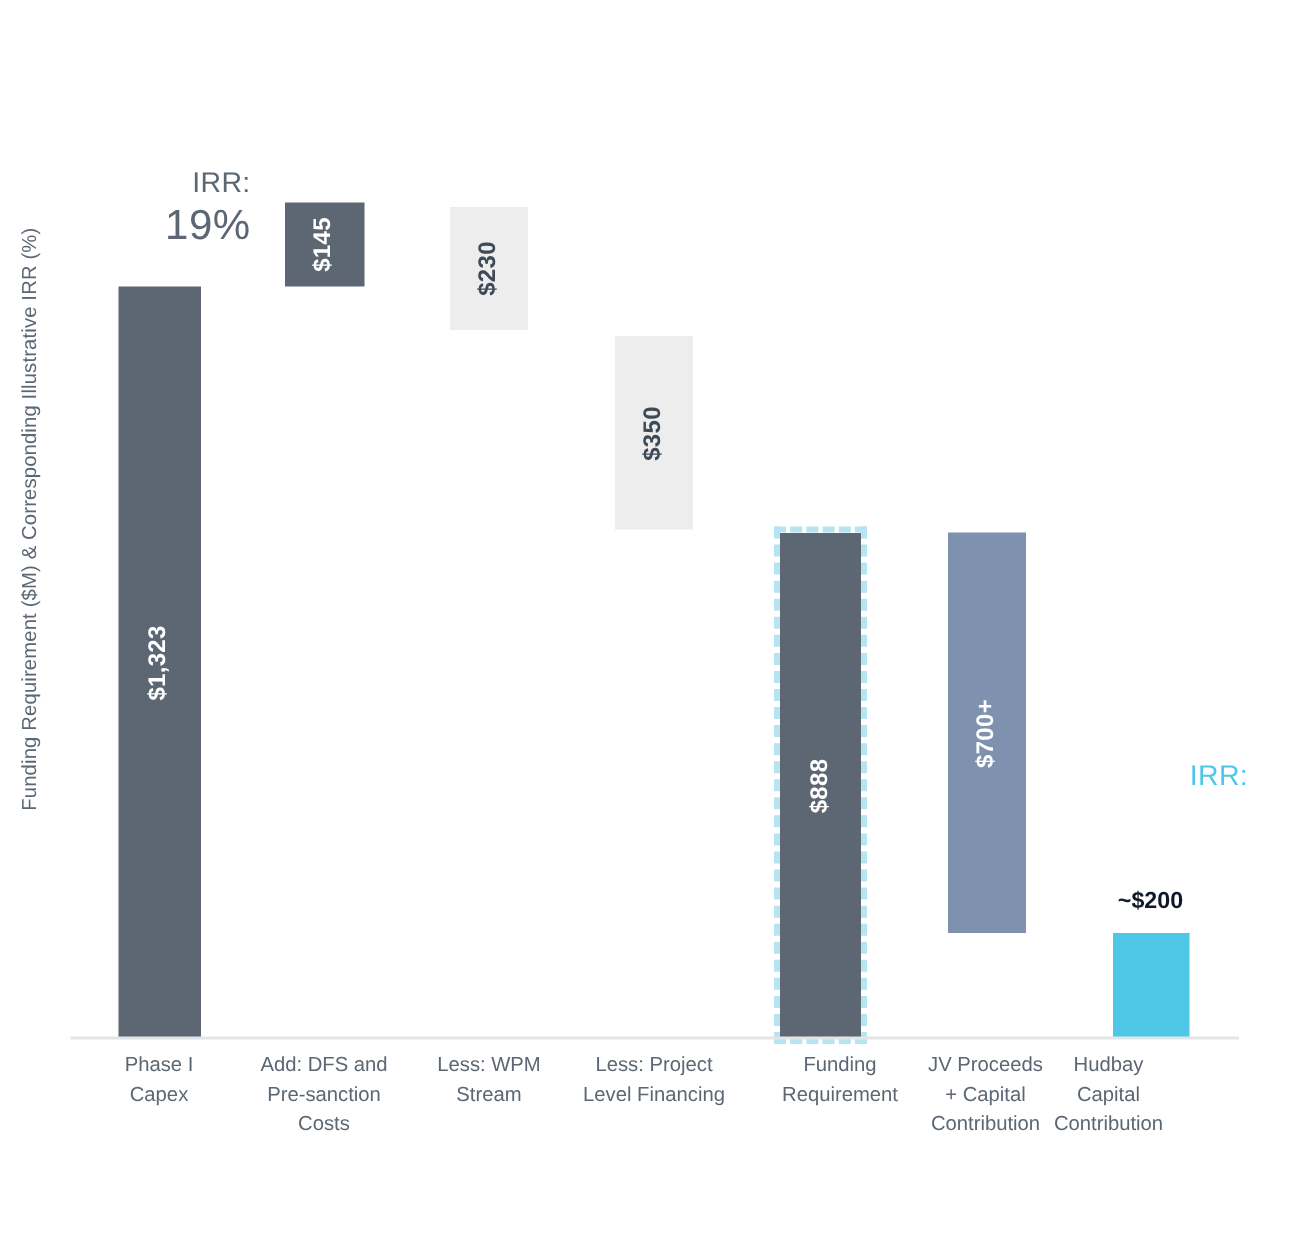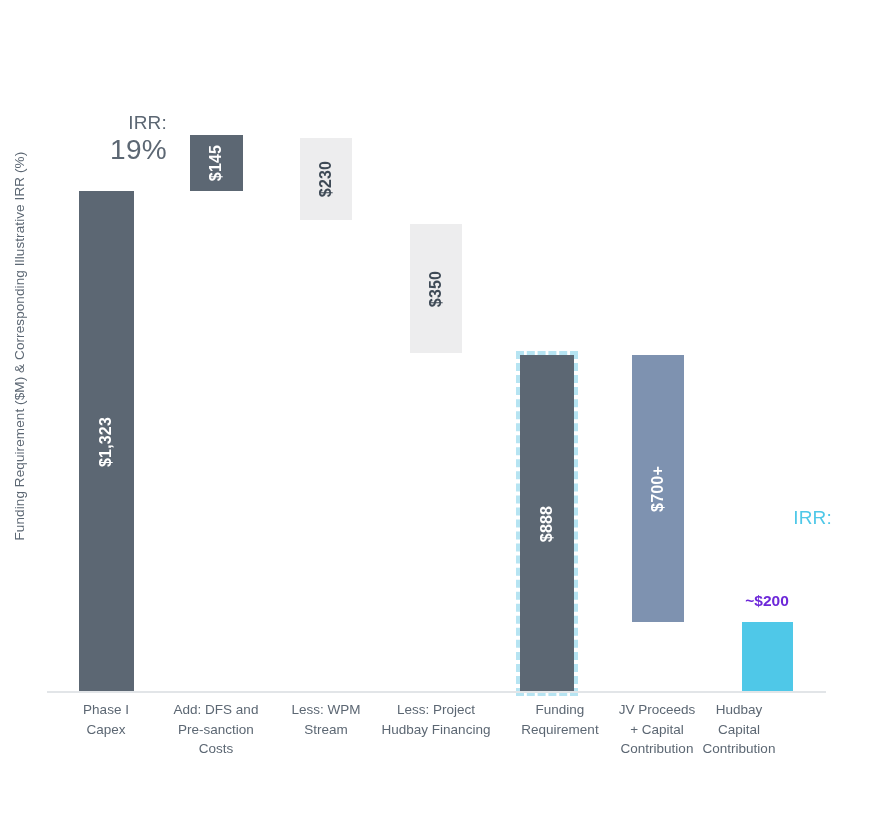--- a/index.html
+++ b/index.html
@@ -80,21 +80,21 @@
   }
   .val-white { color: #ffffff; }
   .val-dark  { color: #3E4A56; }
 
   
   .bar-value-top {
     position: absolute;
     text-align: center;
     font-weight: bold;
     font-size: 15.5px;
-    color: #6d28d9;
+    color: #0f172a;
     white-space: nowrap;
   }
 
   
   .irr-annotation {
     position: absolute;
     text-align: right;
     white-space: nowrap;
     line-height: 1.05;
   }
@@ -175,21 +175,21 @@
 Capex</div>
 
   <div class="cat-label" style="left:157px; width:118px;">Add: DFS and
 Pre-sanction
 Costs</div>
 
   <div class="cat-label" style="left:267px; width:118px;">Less: WPM
 Stream</div>
 
   <div class="cat-label" style="left:377px; width:118px;">Less: Project
-Hudbay Financing</div>
+Level Financing</div>
 
   <div class="cat-label" style="left:501px; width:118px;">Funding
 Requirement</div>
 
   <div class="cat-label" style="left:598px; width:118px;">JV Proceeds
 + Capital
 Contribution</div>
 
   <div class="cat-label" style="left:680px; width:118px;">Hudbay
 Capital

